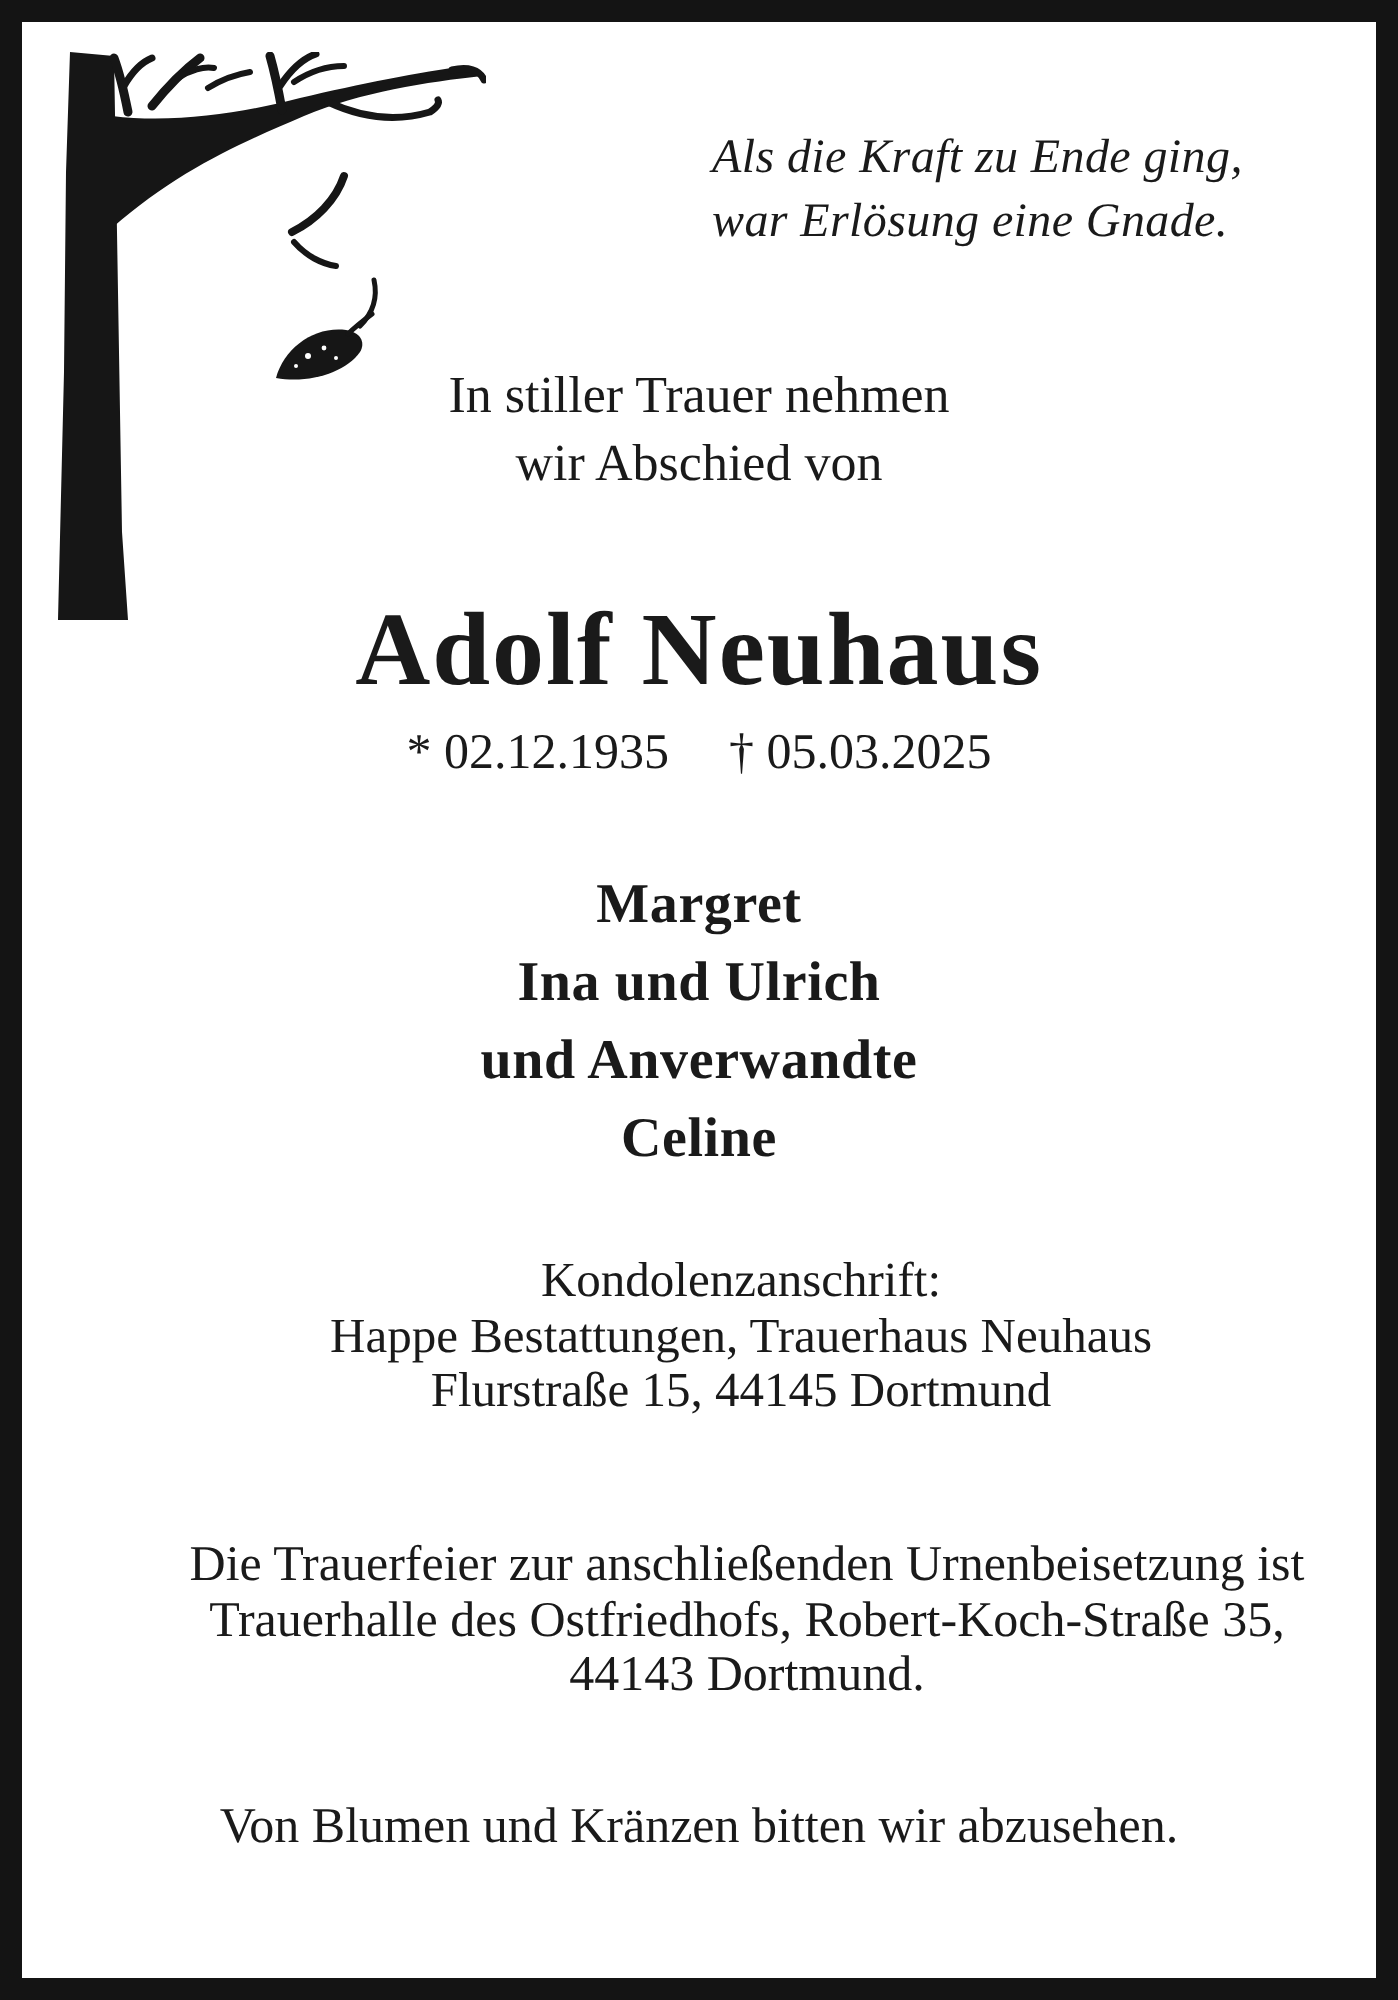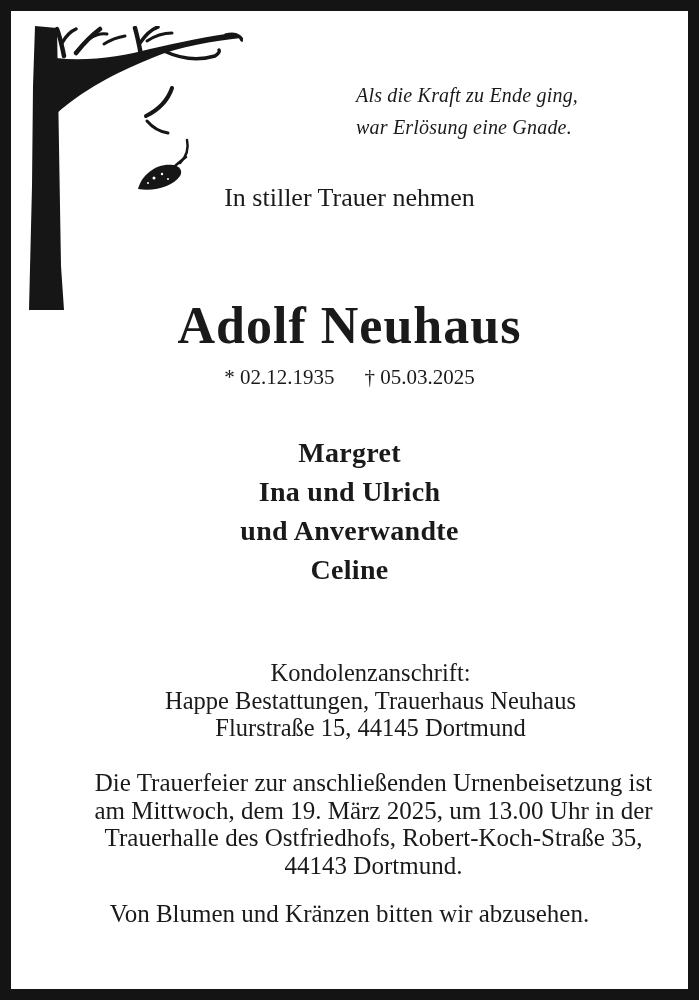--- a/index.html
+++ b/index.html
@@ -24,26 +24,25 @@
     left: 28px;
     top: 26px;
     width: 215px;
     height: 290px;
   }
   .quote {
     position: absolute;
     left: 356px;
     top: 63px;
     font-style: italic;
-    font-size: 20px;
+    font-size: 24px;
     line-height: 32px;
     letter-spacing: 0.2px;
     text-align: left;
     white-space: nowrap;
-    margin-top: 16px;
   }
   .centered {
     position: absolute;
     left: 11px;
     right: 11px;
     text-align: center;
   }
   .intro {
     top: 181px;
     font-size: 26px;
@@ -51,36 +50,36 @@
   }
   .deceased-name {
     top: 300px;
     font-size: 52px;
     line-height: 52px;
     font-weight: bold;
     letter-spacing: 1px;
   }
   .dates {
     top: 362px;
-    font-size: 21px;
+    font-size: 25px;
     line-height: 30px;
     display: flex;
     justify-content: center;
     gap: 30px;
     text-align: center;
   }
   .mourners {
     top: 433px;
     font-size: 28px;
     line-height: 39px;
     font-weight: bold;
     letter-spacing: 0.3px;
   }
   .condolence {
-    top: 659px;
+    top: 627px;
     font-size: 24.5px;
     line-height: 27.5px;
     padding-left: 42px;
   }
   .funeral {
     top: 769px;
     font-size: 25px;
     line-height: 27.5px;
     margin-left: 48px;
   }
@@ -136,20 +135,21 @@
     </g>
   </svg>
 
   <div class="quote">
     <div>Als die Kraft zu Ende ging,</div>
     <div>war Erlösung eine Gnade.</div>
   </div>
 
   <div class="centered intro">
     <div>In stiller Trauer nehmen</div>
+    <div>wir Abschied von</div>
   </div>
 
   <div class="centered deceased-name">Adolf Neuhaus</div>
 
   <div class="centered dates">
     <span>* 02.12.1935</span>
     <span>† 05.03.2025</span>
   </div>
 
   <div class="centered mourners">
@@ -160,19 +160,18 @@
   </div>
 
   <div class="centered condolence">
     <div>Kondolenzanschrift:</div>
     <div>Happe Bestattungen, Trauerhaus Neuhaus</div>
     <div>Flurstraße 15, 44145 Dortmund</div>
   </div>
 
   <div class="centered funeral">
     <div>Die Trauerfeier zur anschließenden Urnenbeisetzung ist</div>
-    <div>am Mittwoch, dem 19. März 2025, um 13.00 Uhr in der</div>
     <div>Trauerhalle des Ostfriedhofs, Robert-Koch-Straße 35,</div>
     <div>44143 Dortmund.</div>
   </div>
 
   <div class="centered closing">Von Blumen und Kränzen bitten wir abzusehen.</div>
 </div>
 
 </body></html>

